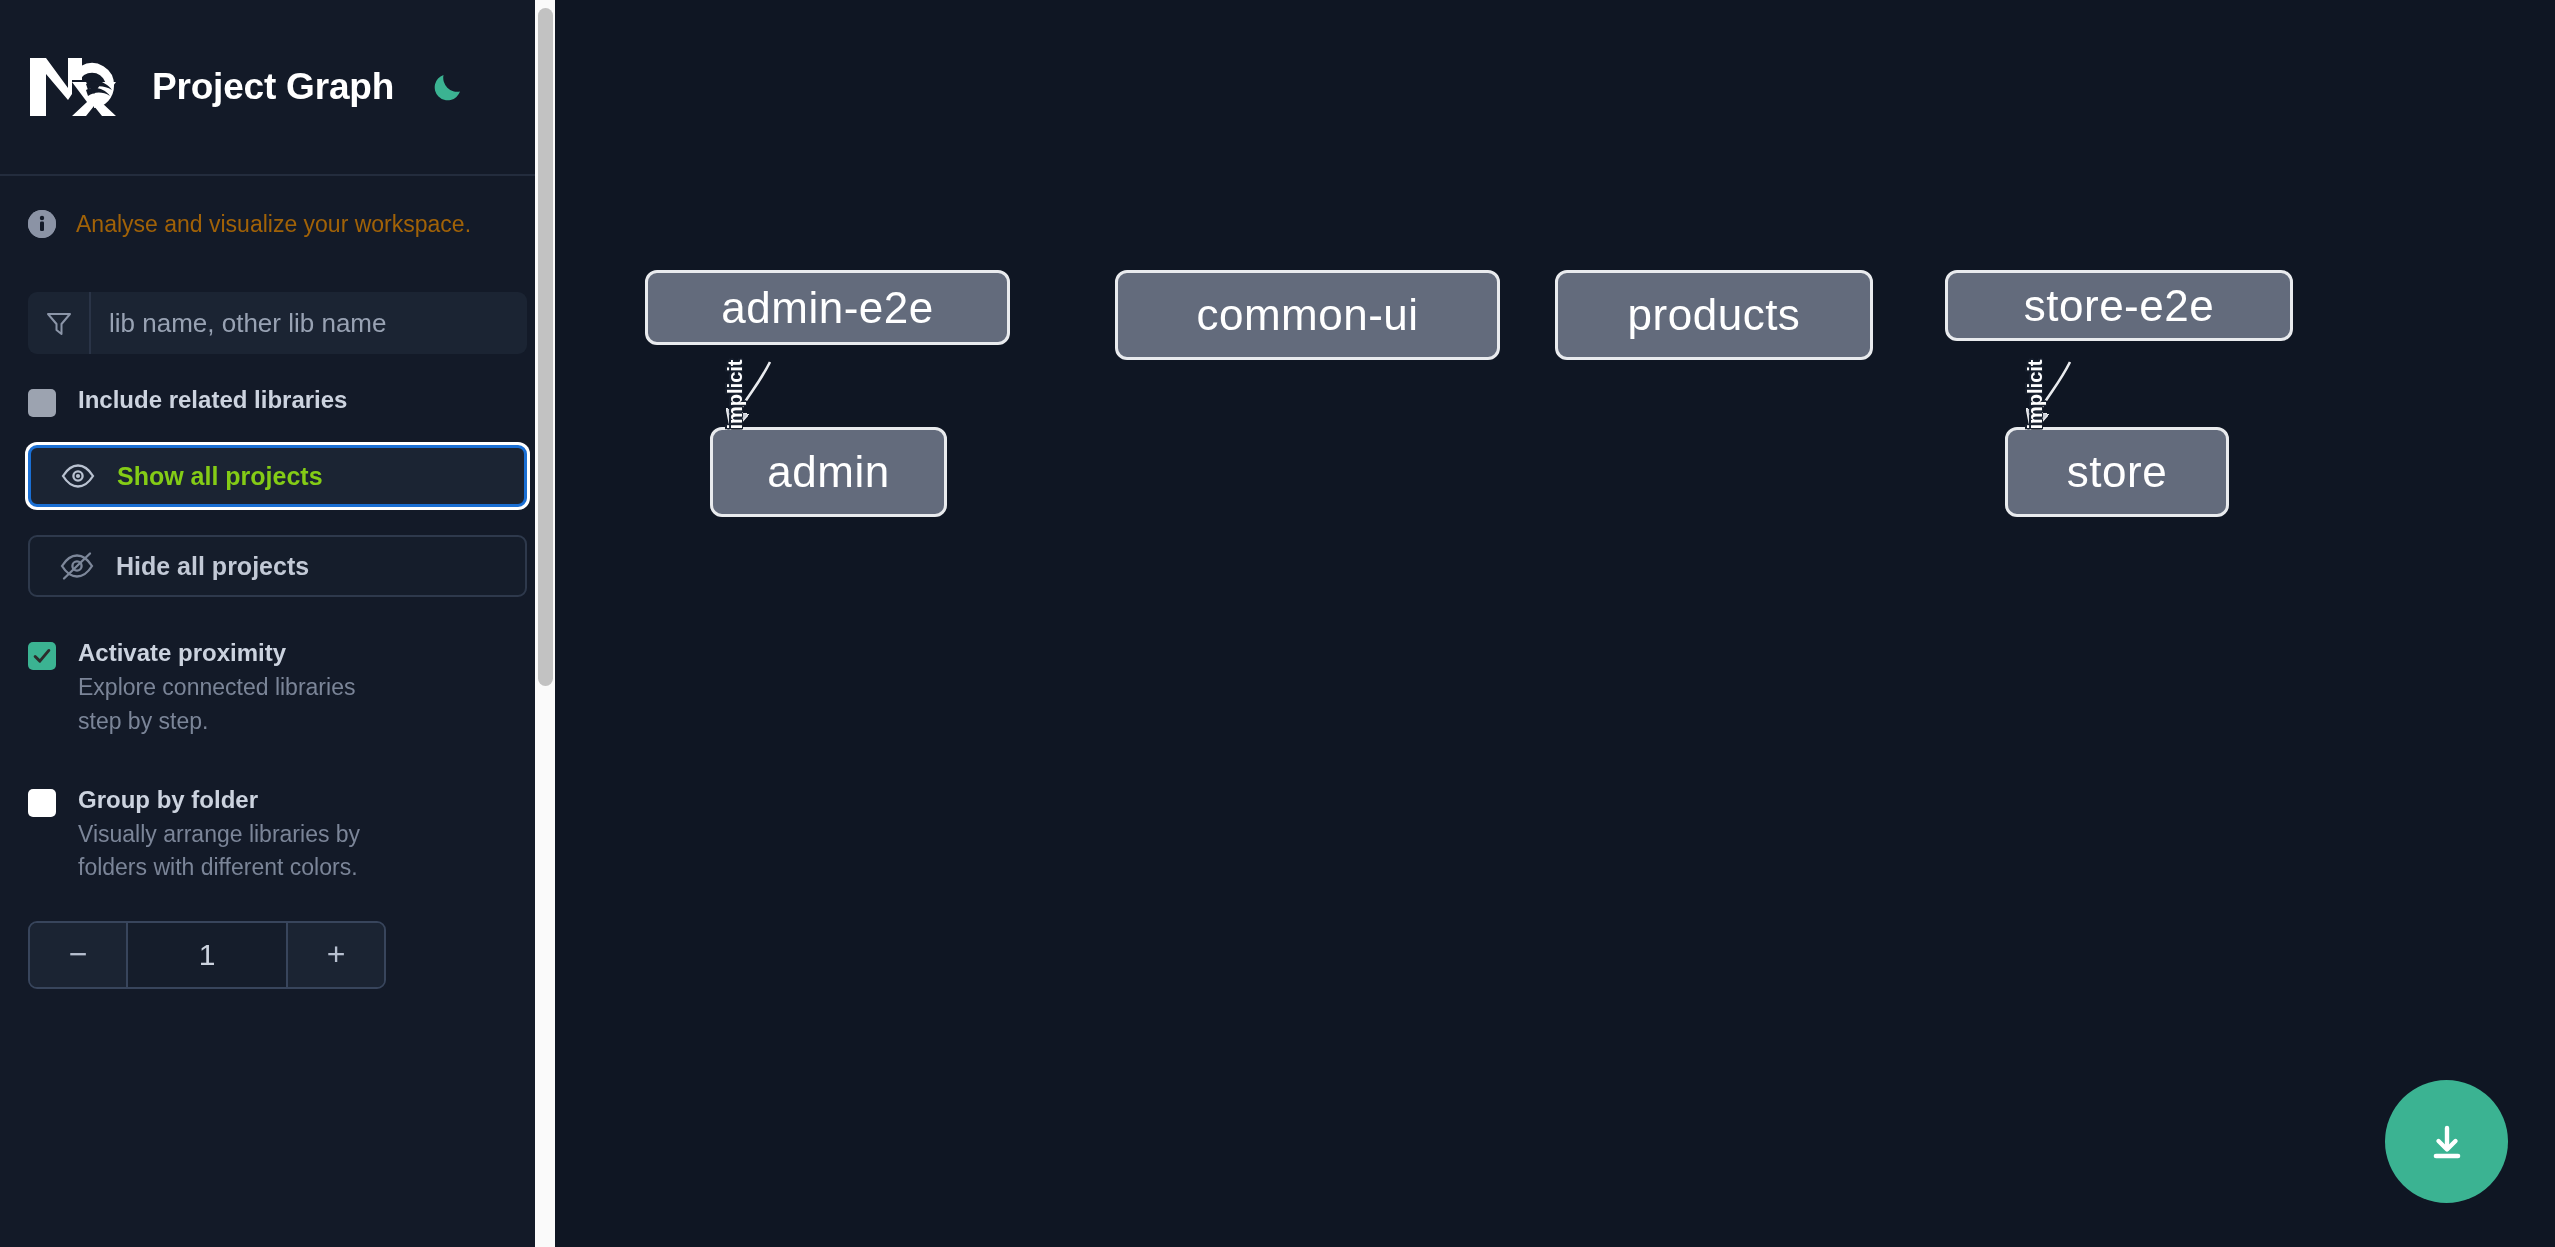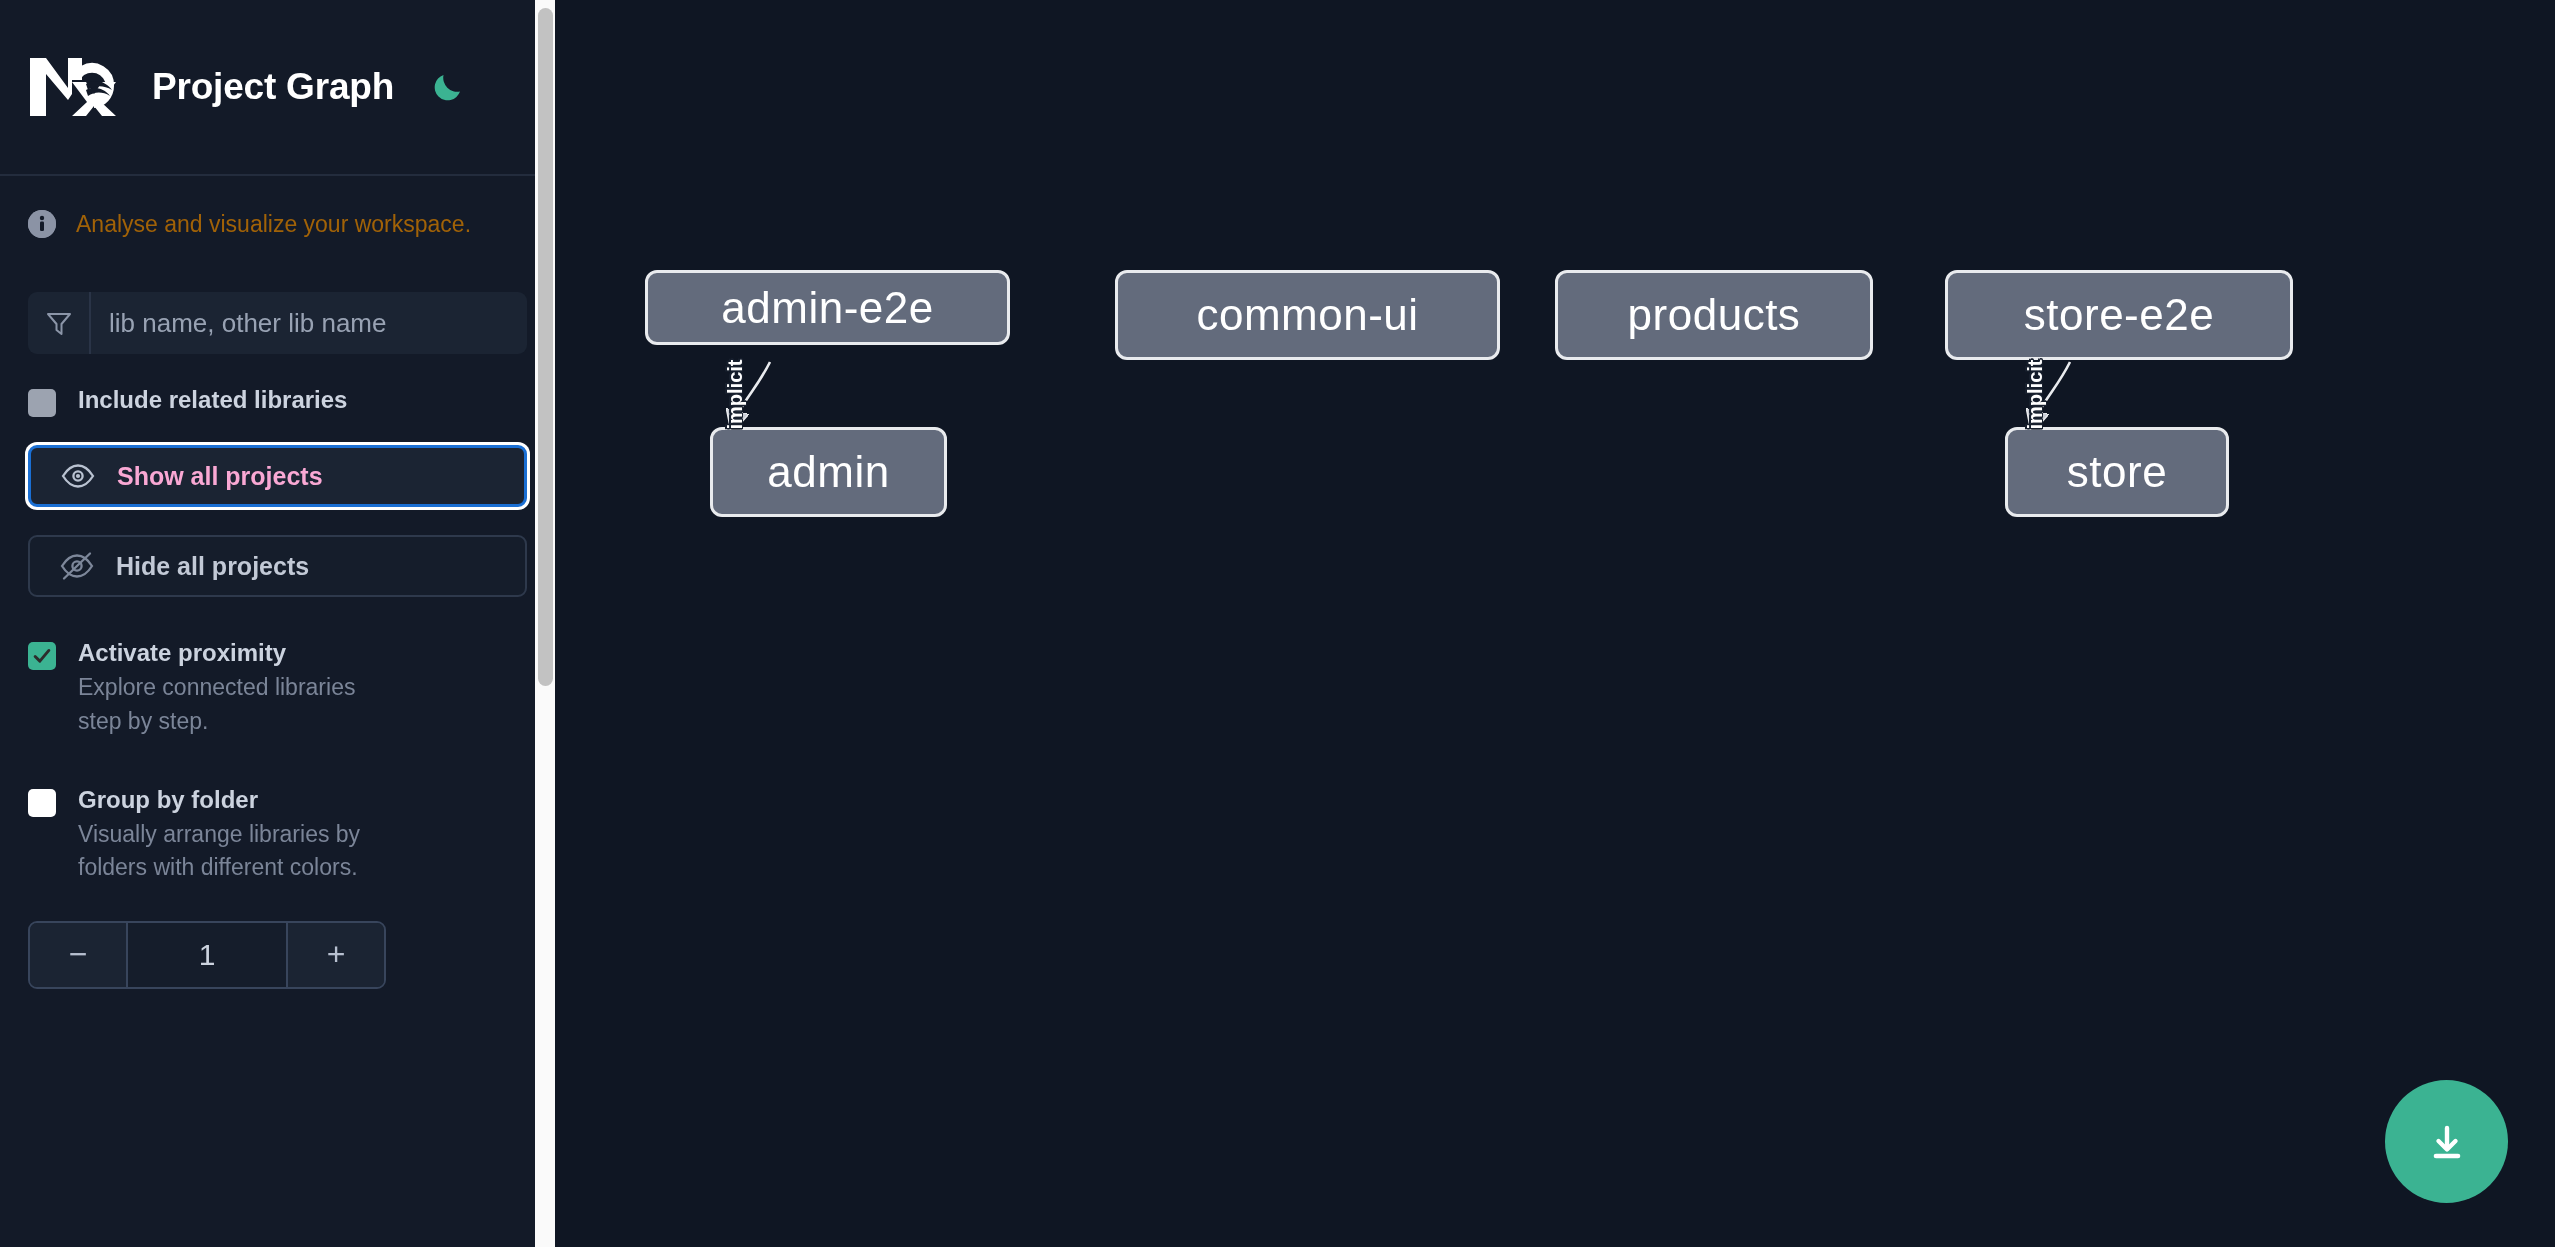--- a/index.html
+++ b/index.html
@@ -135,21 +135,21 @@
   }
   .btn-hide {
     border: 2px solid #2e394c;
     background: #151d2b;
   }
   .btn-icon {
     width: 34px; height: 34px; flex: 0 0 34px;
     display: flex; align-items: center; justify-content: center;
   }
   .btn-label {
-    color: #f9a8d4;
+    color: #84cc16;
     font-size: 25px;
     font-weight: 700;
     margin-left: 22px;
   }
   .btn-hide .btn-label { color: #c2c9d6; }
 
   
   .stepper {
     display: flex;
     width: 358px;
@@ -371,21 +371,21 @@
 
       <path d="M 215 362 C 200 392 185 402 178 428" fill="none" stroke="#e9ebee" stroke-width="2.6" marker-end="url(#arrow)"></path>
 
       <path d="M 1515 362 C 1500 392 1485 402 1478 428" fill="none" stroke="#e9ebee" stroke-width="2.6" marker-end="url(#arrow)"></path>
     </svg>
 
     <div class="node" style="left:90px;  top:270px; width:365px; height:75px;">admin-e2e</div>
     <div class="node" style="left:155px; top:427px; width:237px; height:90px;">admin</div>
     <div class="node" style="left:1000px; top:270px; width:318px; height:90px;">products</div>
     <div class="node" style="left:560px; top:270px; width:385px; height:90px;">common-ui</div>
-    <div class="node" style="left:1390px; top:270px; width:348px; height:90px;">store-e2e</div>
+    <div class="node" style="left:1390px; top:270px; width:348px; height:71px;">store-e2e</div>
     <div class="node" style="left:1450px; top:427px; width:224px; height:90px;">store</div>
 
     <div class="edge-label" style="left:135px; top:383px; width:90px; text-align:center;">implicit</div>
     <div class="edge-label" style="left:1435px; top:383px; width:90px; text-align:center;">implicit</div>
 
     <div class="download-fab">
       <svg viewBox="0 0 48 48" width="48" height="48" aria-hidden="true">
         <path d="M24 10 V30" stroke="#ffffff" stroke-width="4.4" stroke-linecap="round" fill="none"></path>
         <path d="M15.5 23 L24 31.5 L32.5 23" stroke="#ffffff" stroke-width="4.4" stroke-linecap="round" stroke-linejoin="round" fill="none"></path>
         <path d="M13 38 H35" stroke="#ffffff" stroke-width="4.6" stroke-linecap="round" fill="none"></path>

